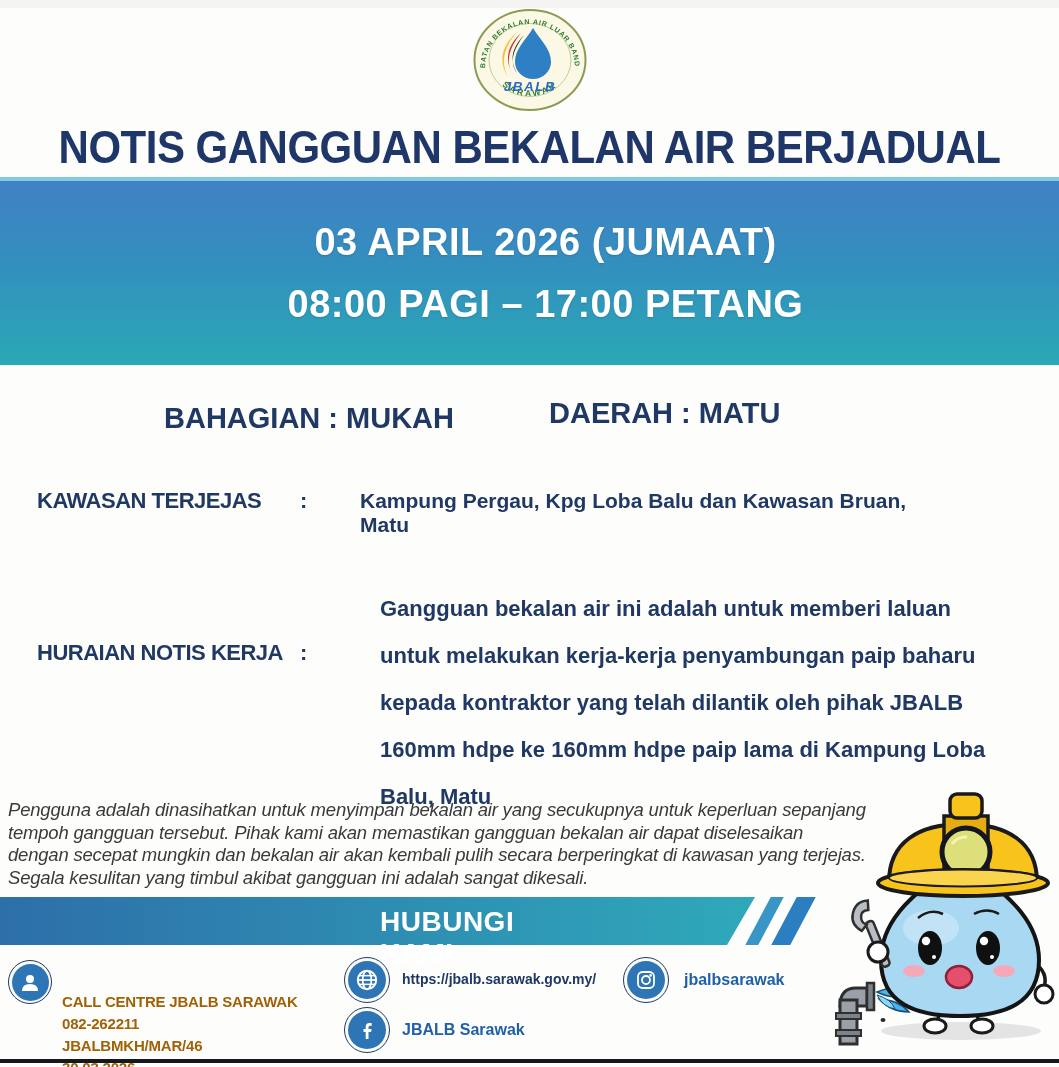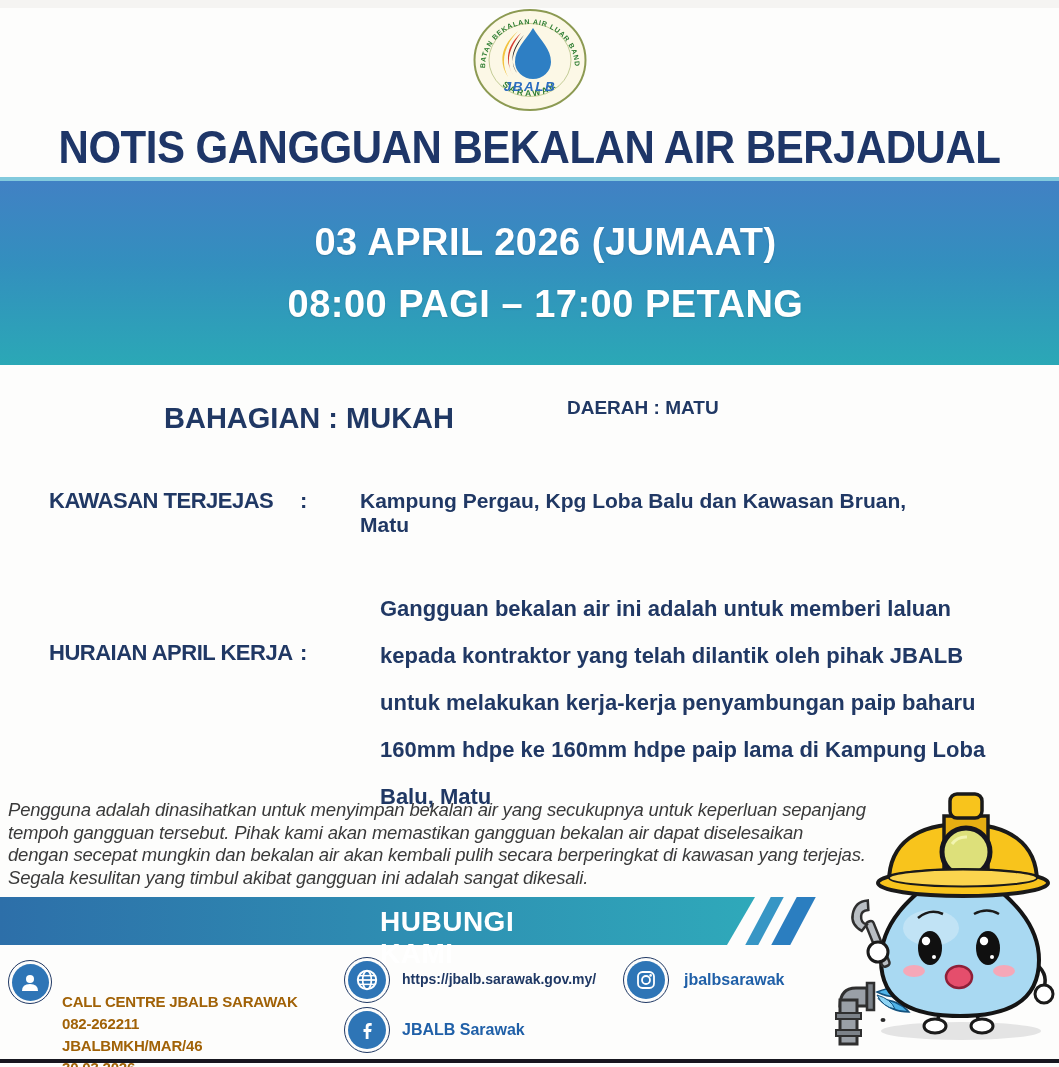--- a/index.html
+++ b/index.html
@@ -25,23 +25,23 @@
     display:flex;flex-direction:column;justify-content:center;align-items:center;
     padding-left:32px;
   }
   .banner-line{
     color:#ffffff;font-weight:bold;font-size:38px;line-height:62px;
     letter-spacing:0.5px;text-shadow:0 1px 2px rgba(0,0,0,0.15);
   }
   
   .navy{color:#203864;font-weight:bold;}
   .bahagian{position:absolute;left:164px;top:402px;font-size:29px;}
-  .daerah{position:absolute;left:567px;top:397px;font-size:19px;}
-  
-  .row-label{position:absolute;left:37px;font-size:22px;letter-spacing:-0.5px;margin-left:12px;}
+  .daerah{position:absolute;left:549px;top:397px;font-size:29px;}
+  
+  .row-label{position:absolute;left:37px;font-size:22px;letter-spacing:-0.5px;}
   .row-colon{position:absolute;left:300px;font-size:22px;}
   .kawasan-value{position:absolute;left:360px;top:489px;font-size:21px;width:560px;}
   .huraian-lines{position:absolute;left:380px;top:585px;font-size:22px;line-height:47px;width:640px;}
   
   .advisory{
     position:absolute;left:8px;top:799px;width:858px;
     font-style:italic;font-size:18.5px;line-height:22.5px;color:#3a3a3a;
     letter-spacing:-0.2px;
   }
   
@@ -107,26 +107,26 @@
     <div class="banner-line">08:00 PAGI – 17:00 PETANG</div>
   </div>
 
   <div class="bahagian navy">BAHAGIAN : MUKAH</div>
   <div class="daerah navy">DAERAH : MATU</div>
 
   <div class="row-label navy" style="top:488px;">KAWASAN TERJEJAS</div>
   <div class="row-colon navy" style="top:488px;">:</div>
   <div class="kawasan-value navy">Kampung Pergau, Kpg Loba Balu dan Kawasan Bruan, Matu</div>
 
-  <div class="row-label navy" style="top:640px;">HURAIAN APRIL KERJA</div>
+  <div class="row-label navy" style="top:640px;">HURAIAN NOTIS KERJA</div>
   <div class="row-colon navy" style="top:640px;">:</div>
   <div class="huraian-lines navy">
     <div>Gangguan bekalan air ini adalah untuk memberi laluan</div>
+    <div>untuk melakukan kerja-kerja penyambungan paip baharu</div>
     <div>kepada kontraktor yang telah dilantik oleh pihak JBALB</div>
-    <div>untuk melakukan kerja-kerja penyambungan paip baharu</div>
     <div>160mm hdpe ke 160mm hdpe paip lama di Kampung Loba</div>
     <div>Balu, Matu</div>
   </div>
 
   <div class="advisory">Pengguna adalah dinasihatkan untuk menyimpan bekalan air yang secukupnya untuk keperluan sepanjang tempoh gangguan tersebut. Pihak kami akan memastikan gangguan bekalan air dapat diselesaikan dengan secepat mungkin dan bekalan air akan kembali pulih secara berperingkat di kawasan yang terjejas. Segala kesulitan yang timbul akibat gangguan ini adalah sangat dikesali.</div>
 
   <div class="contact-bar"></div>
   <div class="contact-heading">HUBUNGI KAMI</div>
   <div class="stripe stripe1"></div>
   <div class="stripe stripe2"></div>

